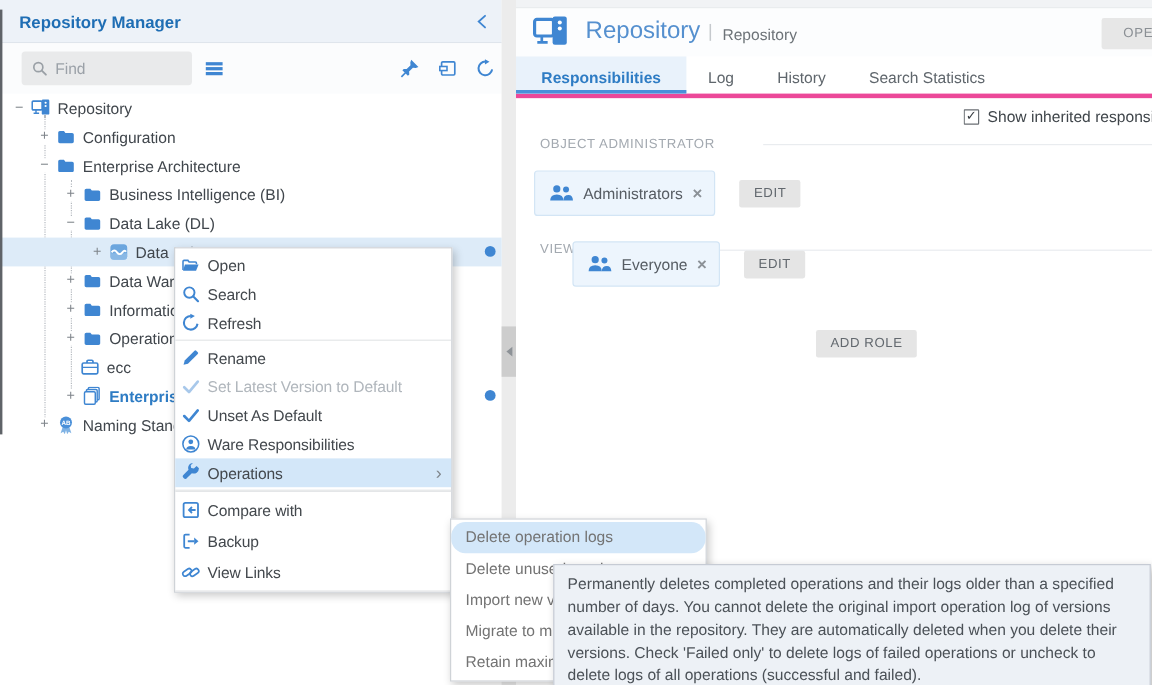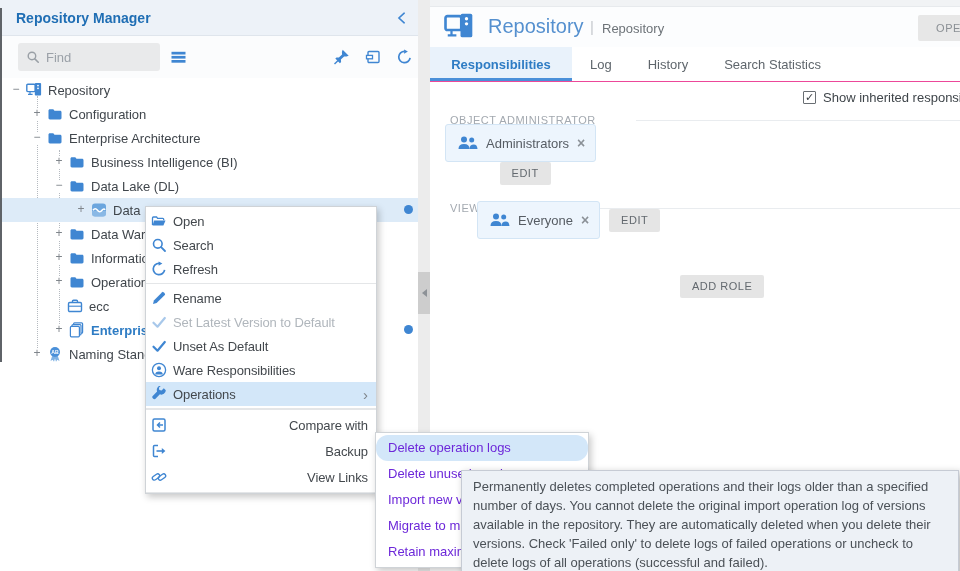--- a/index.html
+++ b/index.html
@@ -43,55 +43,55 @@
 
   
   .right-panel { position:absolute; left:430px; top:0; width:530px; height:571px; background:#fff; overflow:hidden; }
   .rp-topstrip { height:7px; background:#f1f3f5; border-bottom:1px solid #e7eaed; }
   .rp-header { position:relative; height:40px; background:#fcfdfe; }
   .rp-obj-icon { position:absolute; left:14px; top:5px; width:30px; height:30px; }
   .rp-title { position:absolute; left:58px; top:8px; font-size:20px; color:#5590cf; }
   .rp-pipe { position:absolute; left:160px; top:11px; font-size:15px; color:#c5c9cd; }
   .rp-subtitle { position:absolute; left:172px; top:14px; font-size:13px; color:#6d7378; }
   .open-btn { position:absolute; left:488px; top:8px; width:110px; height:26px; background:#e7e7e7; border:0; border-radius:2px; font-family:"Liberation Sans",sans-serif; font-size:11px; letter-spacing:0.6px; color:#8a8f94; text-align:left; padding-left:18px; cursor:pointer; }
-  .tabbar { display:flex; height:35px; border-bottom:1px solid #ec4899; background:#fff; }
+  .tabbar { display:flex; height:35px; border-bottom:4px solid #ec4899; background:#fff; }
   .tab { position:relative; line-height:35px; font-size:13px; color:#5f666c; padding:0 18px; cursor:pointer; }
   .tab.active { width:142px; text-align:center; padding:0; color:#2e7cc4; font-weight:bold; background:#e9f2fb; }
   .tab.active::after { content:""; position:absolute; left:0; right:0; bottom:0; height:3px; background:#4a90d9; }
   .rp-content { position:relative; height:488px; background:#fff; }
   .chk-row { position:absolute; left:373px; top:8px; right:0; display:flex; align-items:center; white-space:nowrap; overflow:hidden; }
   .chk-box { width:13px; height:13px; border:1.5px solid #696e73; border-radius:1px; margin-right:7px; flex:0 0 13px; font-size:11px; line-height:11px; text-align:center; color:#3a3f44; cursor:pointer; }
   .chk-label { font-size:13px; color:#3f454a; }
   .sec-head { position:absolute; left:20px; right:0; display:flex; align-items:center;gap:30px; }
   .sec-label { font-size:11px; color:#a3a9b0; letter-spacing:0.5px; white-space:nowrap; }
   .sec-line { flex:1; height:1px; background:#e9ecef; margin-left:10px; }
   .chip-row { position:absolute; left:15px; display:flex; align-items:center; }
   .chip { display:inline-flex; align-items:center; height:38px; padding:0 10px; background:#edf5fd; border:1px solid #d3e5f5; border-radius:3px; cursor:pointer; }
   .chip svg { width:22px; height:16px; }
   .chip-label { font-size:13px; color:#565c63; margin-left:8px; }
   .chip-x { font-size:14px; font-weight:bold; color:#8b9197; margin-left:8px; cursor:pointer; }
   .gbtn { height:23px; line-height:23px; padding:0 12px; background:#e5e5e5; border:0; border-radius:2px; font-family:"Liberation Sans",sans-serif; font-size:11px; letter-spacing:0.5px; color:#62686e; cursor:pointer; }
-  .edit-btn { margin-left:9px; }
+  .edit-btn { margin-left:20px; }
   .addrole-btn { position:absolute; left:250px; top:276px; }
 
   
   .ctx-menu { position:absolute; left:145px; top:206px; width:232px; background:#fff; border:1px solid #cfd3d7; box-shadow:2px 3px 7px rgba(0,0,0,0.22); z-index:30; }
   .mgroup { padding:2px 0; }
   .msep { height:1px; background:#e4e6e8; }
   .mi { display:flex; align-items:center; height:24px; padding:0 8px 0 5px; font-size:13px; letter-spacing:-0.1px; color:#43484d; white-space:nowrap; cursor:pointer; }
   .mi svg { width:16px; height:16px; flex:0 0 16px; margin-right:6px; }
   .mi.hl { background:#d3e7f9; }
   .mi.disabled { color:#b0b6bc; }
   .mi.disabled svg { opacity:0.45; }
   .mi .sub-arrow { margin-left:auto; color:#7f858b; font-size:15px; }
-  .mi.tall { height:26px;justify-content:space-between; }
+  .mi.tall { height:26px; }
 
   
   .submenu { position:absolute; left:375px; top:432px; width:214px; background:#fff; border:1px solid #cfd3d7; box-shadow:2px 3px 7px rgba(0,0,0,0.22); padding:2px 0; z-index:40; }
-  .smi { height:26px; line-height:26px; padding:0 12px; font-size:13px; color:#6d28d9; white-space:nowrap; overflow:hidden; cursor:pointer;border-radius:12px; }
+  .smi { height:26px; line-height:26px; padding:0 12px; font-size:13px; color:#737373; white-space:nowrap; overflow:hidden; cursor:pointer;border-radius:12px; }
   .smi.hl { background:#d3e7f9; }
 
   
   .tooltip { position:absolute; left:461px; top:470px; width:498px; background:#edf1f6; border:1px solid #c6cbd4; box-shadow:3px 3px 8px rgba(0,0,0,0.3); padding:6px 11px; font-size:13px; line-height:19px; color:#4b5157; z-index:50; }
 </style>
 </head>
 <body>
 
 <div class="app">
 
@@ -362,21 +362,21 @@
     <div class="rp-content">
       <div class="chk-row">
         <span class="chk-box">✓</span>
         <span class="chk-label">Show inherited responsibilities</span>
       </div>
 
       <div class="sec-head" style="top:32px;">
         <span class="sec-label">OBJECT ADMINISTRATOR</span>
         <div class="sec-line"></div>
       </div>
-      <div class="chip-row" style="top:42px;flex-direction:column;">
+      <div class="chip-row" style="top:60px;">
         <div class="chip">
           <svg>
               <use href="#sy-users"></use>
             </svg>
           <span class="chip-label">Administrators</span>
           <span class="chip-x">×</span>
         </div>
         <button class="gbtn edit-btn">EDIT</button>
       </div>
 

